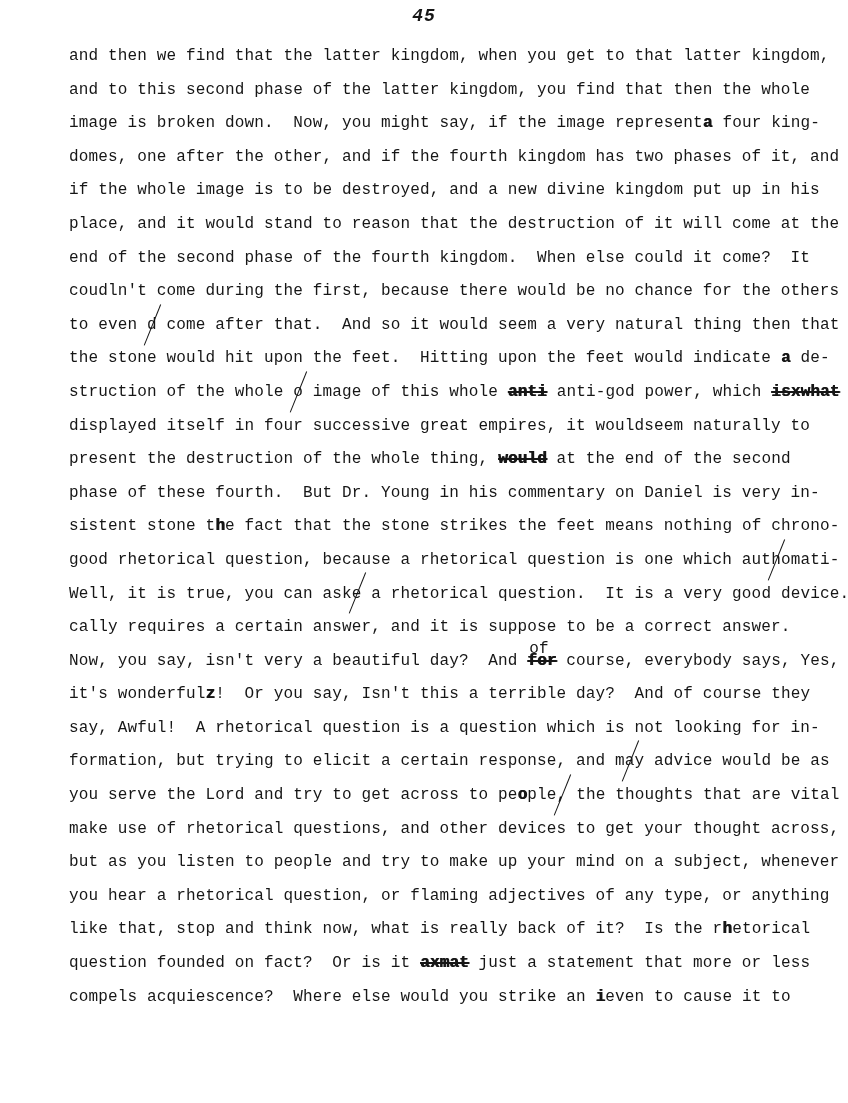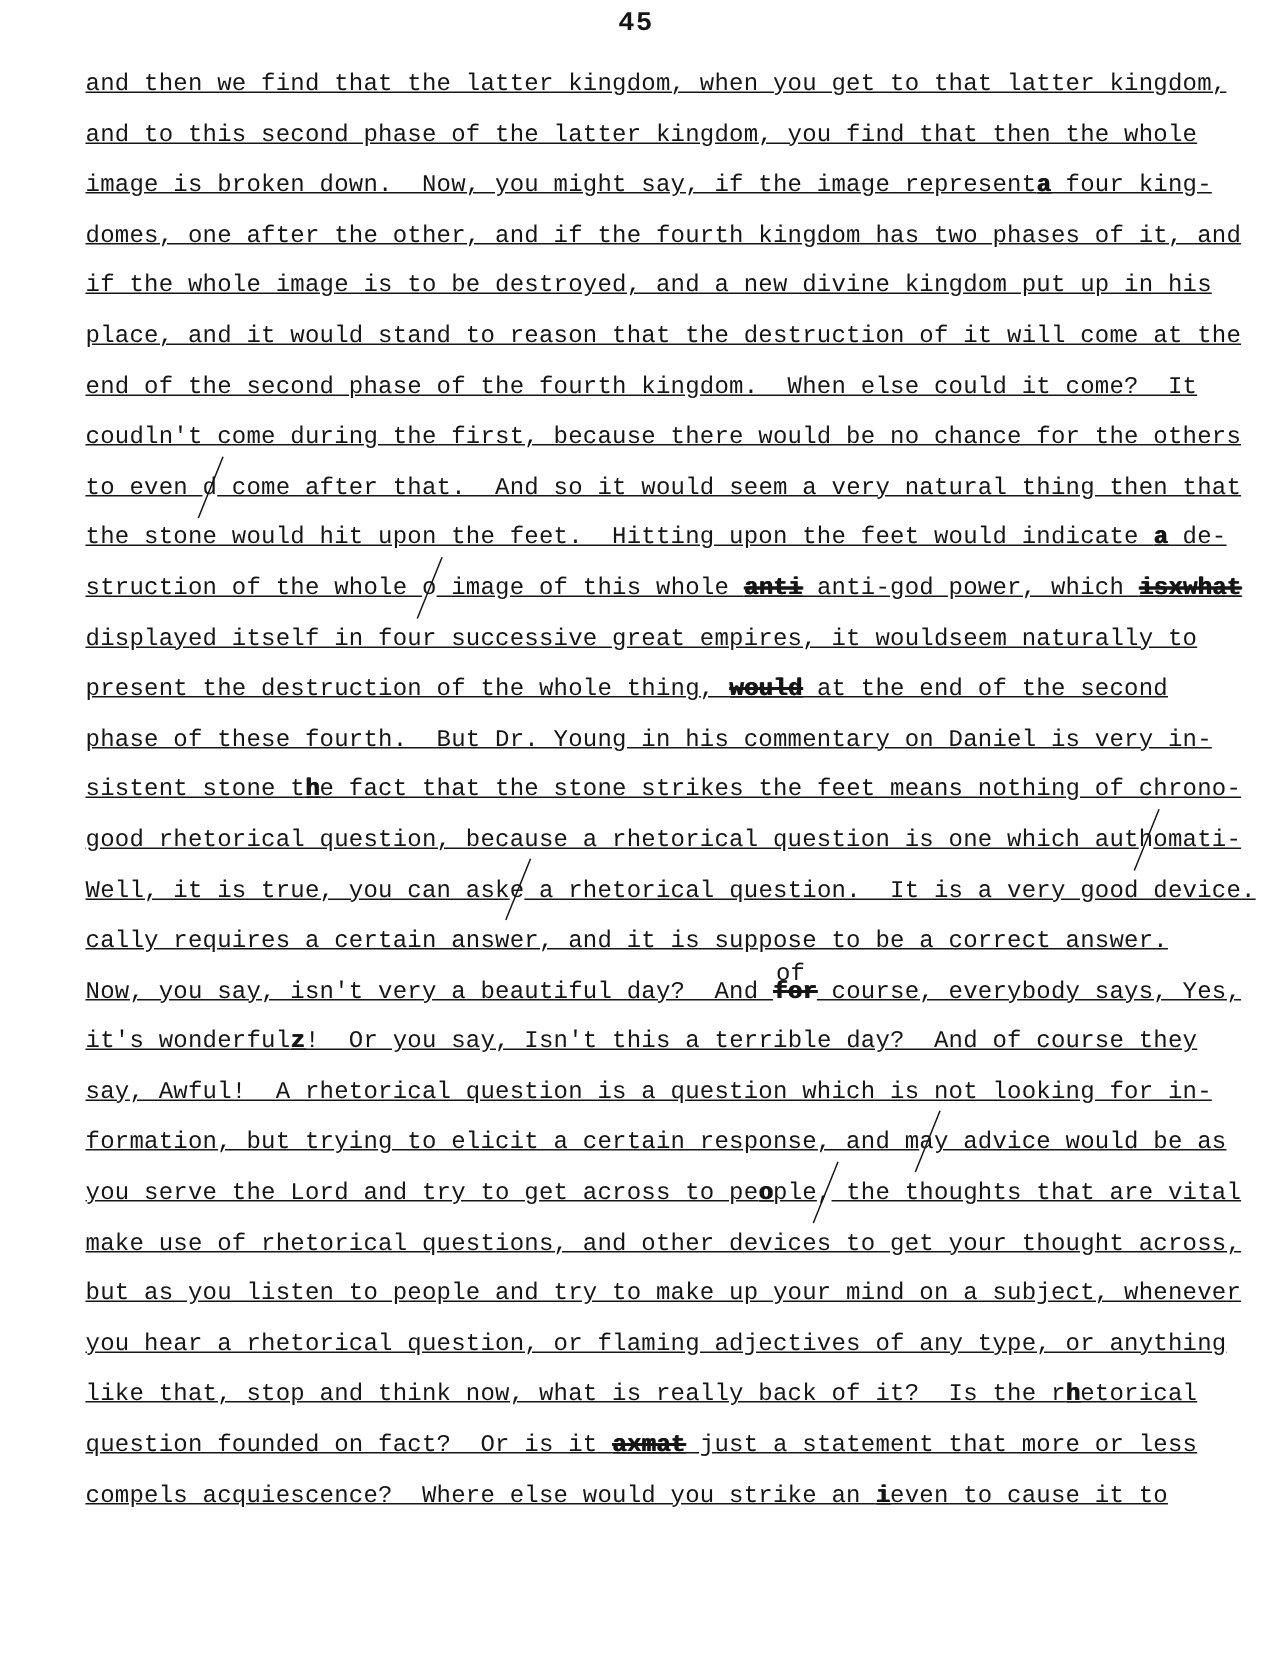--- a/index.html
+++ b/index.html
@@ -9,25 +9,25 @@
     background:#ffffff;
     color:#161616;
     font-family:"Liberation Mono","DejaVu Sans Mono",monospace;
     overflow:hidden;
   }
   .page-number{
     position:absolute;top:6px;left:0;width:100%;
     text-align:center;
     font-size:18px;font-weight:bold;
     letter-spacing:1px;
+    font-style:italic;
   }
   .body-text{
-    position:absolute;top:40px;left:57px;right:14px;
+    position:absolute;top:40px;left:69px;right:14px;
     font-size:16px;
-    text-decoration:underline;
   }
   .line{
     white-space:pre;
     height:33.6px;line-height:33.6px;
     letter-spacing:0.15px;
   }
   
   .seg-x{
     font-weight:bold;
     text-decoration:line-through;

